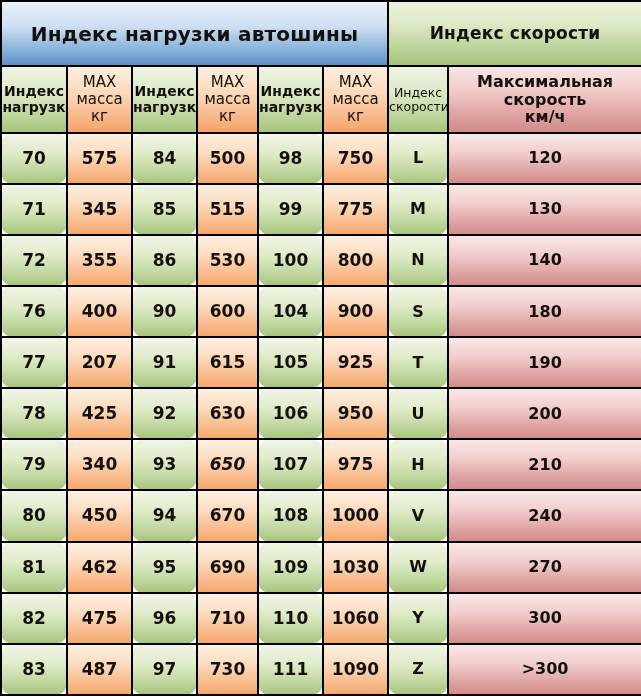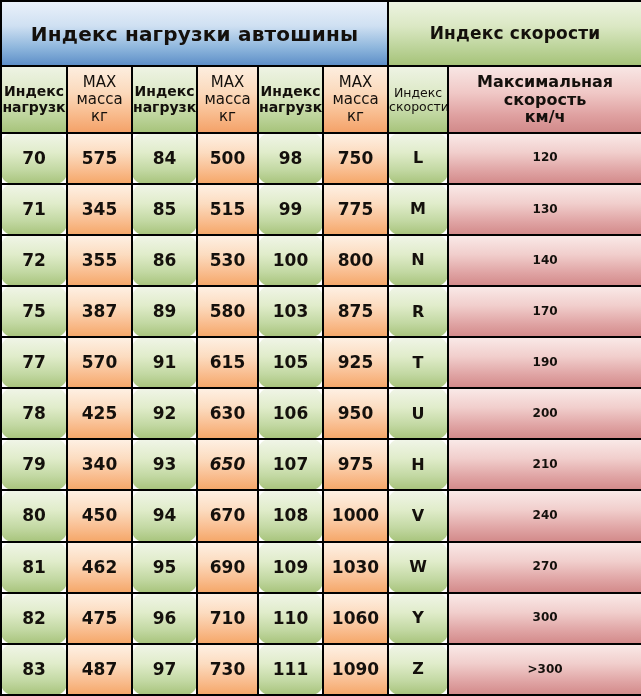--- a/index.html
+++ b/index.html
@@ -103,21 +103,21 @@
     background: linear-gradient(to bottom, #fef0e3 0%, #fcdcc0 38%, #f9bd8f 74%, #f5a86a 100%);
   }
   .cell-red {
     background: linear-gradient(to bottom, #f9e9e7 0%, #f1cecc 38%, #e0a5a5 74%, #d38b8b 100%);
   }
   .cell-speed-letter {
     font-size: 16px;
     font-weight: bold;
   }
   .cell-kmh {
-    font-size: 12px;
+    font-size: 16px;
     font-weight: bold;
   }
   .italic-val {
     font-style: italic;
   }
 </style>
 </head>
 <body>
 
 <table id="tire-table">
@@ -194,32 +194,32 @@
         <td class="cell cell-green">72</td>
         <td class="cell cell-orange">355</td>
         <td class="cell cell-green">86</td>
         <td class="cell cell-orange">530</td>
         <td class="cell cell-green">100</td>
         <td class="cell cell-orange">800</td>
         <td class="cell cell-green cell-speed-letter">N</td>
         <td class="cell cell-red cell-kmh">140</td>
       </tr>
       <tr>
-        <td class="cell cell-green">75</td>
-        <td class="cell cell-orange">387</td>
-        <td class="cell cell-green">89</td>
-        <td class="cell cell-orange">580</td>
-        <td class="cell cell-green">103</td>
-        <td class="cell cell-orange">875</td>
-        <td class="cell cell-green cell-speed-letter">R</td>
-        <td class="cell cell-red cell-kmh">170</td>
+        <td class="cell cell-green">76</td>
+        <td class="cell cell-orange">400</td>
+        <td class="cell cell-green">90</td>
+        <td class="cell cell-orange">600</td>
+        <td class="cell cell-green">104</td>
+        <td class="cell cell-orange">900</td>
+        <td class="cell cell-green cell-speed-letter">S</td>
+        <td class="cell cell-red cell-kmh">180</td>
       </tr>
       <tr>
         <td class="cell cell-green">77</td>
-        <td class="cell cell-orange">570</td>
+        <td class="cell cell-orange">207</td>
         <td class="cell cell-green">91</td>
         <td class="cell cell-orange">615</td>
         <td class="cell cell-green">105</td>
         <td class="cell cell-orange">925</td>
         <td class="cell cell-green cell-speed-letter">T</td>
         <td class="cell cell-red cell-kmh">190</td>
       </tr>
       <tr>
         <td class="cell cell-green">78</td>
         <td class="cell cell-orange">425</td>

